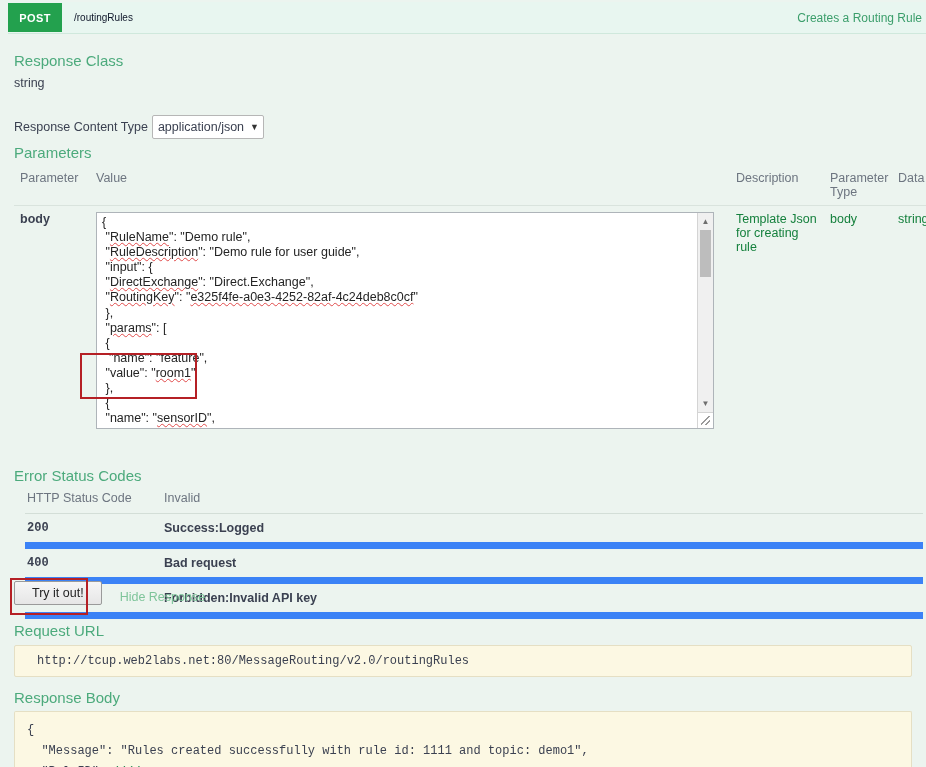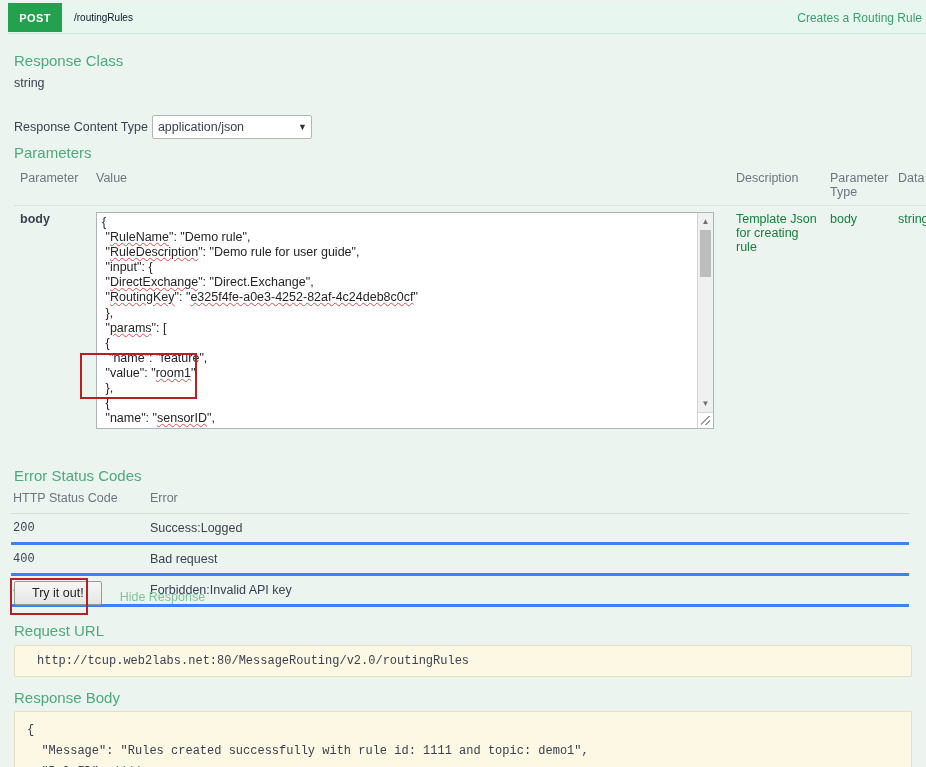--- a/index.html
+++ b/index.html
@@ -87,21 +87,20 @@
     font-size: 12.5px;
     color: #3b4151;
     background: #ffffff;
     border: 1px solid #b6b6b6;
     border-radius: 2px;
     padding: 2px 4px 2px 5px;
     display: inline-flex;
     align-items: center;
     height: 18px;
     line-height: 18px;
-    gap: 48px;
   }
   #content-type-select .caret { margin-left: 6px; font-size: 9px; color: #333; }
 
   
   #parameters-title { position: absolute; left: 14px; top: 111px; }
 
   #params-table {
     position: absolute;
     left: 14px; top: 134px;
     width: 898px;
@@ -211,38 +210,39 @@
     box-sizing: border-box;
     pointer-events: none;
   }
   #anno-params { left: 80px; top: 320px; width: 117px; height: 46px; }
   #anno-tryit  { left: 10px; top: 545px; width: 78px; height: 37px; }
 
   
   #errors-title { position: absolute; left: 14px; top: 434px; }
   #errors-table {
     position: absolute;
-    left: 11px; top: 455px;
+    left: 25px; top: 455px;
     width: 898px;
     border-collapse: collapse;
     table-layout: fixed;
   }
   #errors-table th {
     text-align: left;
     font-weight: normal;
     color: #6d7580;
     font-size: 12.5px;
     padding: 3px 0 8px 2px;
     border-bottom: 1px solid #d3ded7;
   }
   #errors-table td {
     font-size: 12.5px;
     color: #3b4151;
     padding: 7px 0 7px 2px;
-    border-bottom: 3px solid #3b82f6;
+    border-bottom: 7px solid #3b82f6;
+    font-weight: bold;
   }
   #errors-table td.code {
     font-family: "Liberation Mono", monospace;
     font-size: 12px;
   }
   .col-code { width: 135px; }
 
   
   #tryit-row {
     position: absolute;
@@ -385,21 +385,21 @@
   </table>
 
   <div class="anno-box" id="anno-params"></div>
 
   <div id="errors-title" class="sec-title">Error Status Codes</div>
 
   <table id="errors-table">
     <thead>
       <tr>
         <th class="col-code">HTTP Status Code</th>
-        <th>Error</th>
+        <th>Invalid</th>
       </tr>
     </thead>
     <tbody>
       <tr>
         <td class="code">200</td>
         <td>Success:Logged</td>
       </tr>
       <tr>
         <td class="code">400</td>
         <td>Bad request</td>

